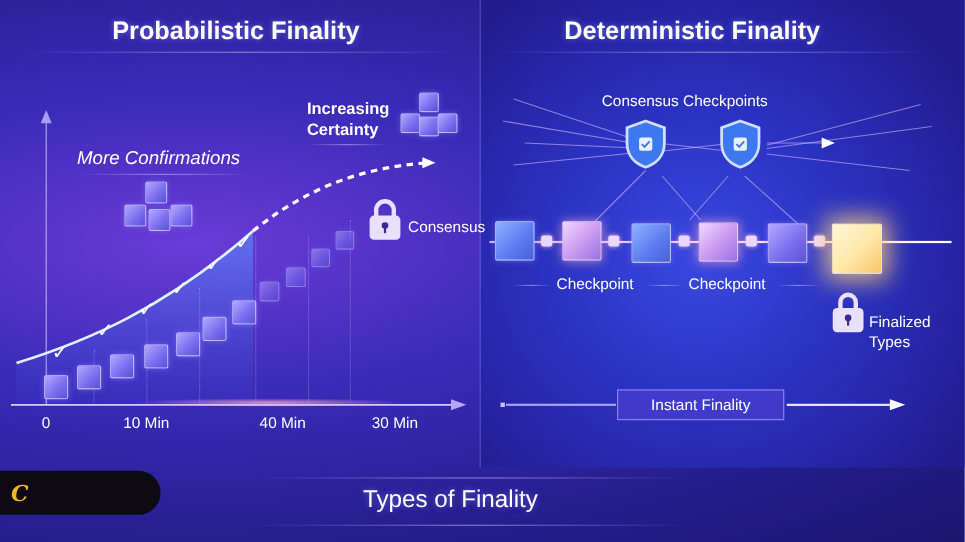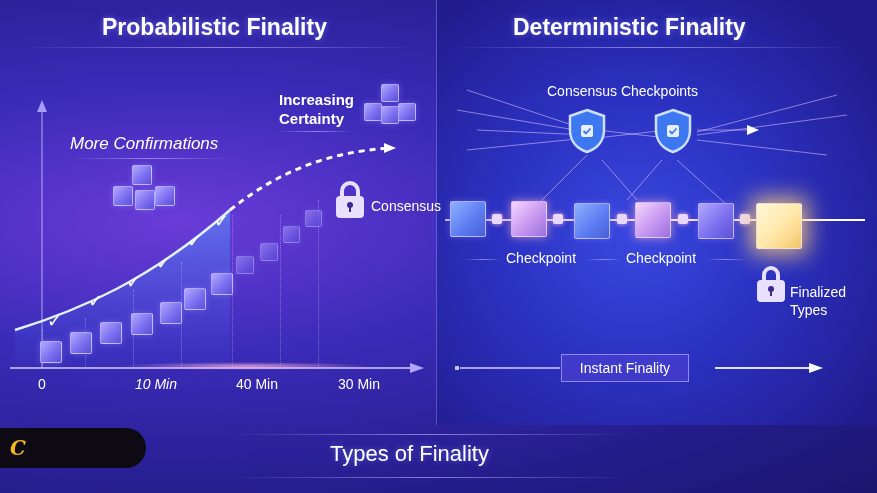--- a/index.html
+++ b/index.html
@@ -37,21 +37,21 @@
   .shield { position: absolute; }
   .axis-tick { position: absolute; font-size: 14px; color: #fff; }
   .vline { position: absolute; width: 1px; border-left: 1px dotted rgba(230,220,255,0.35); }
   .logo {
     position: absolute; left: 0; top: 428px; width: 146px; height: 40px;
     background: #0d0a14; border-radius: 0 20px 20px 0;
     display: flex; align-items: center; padding-left: 10px; gap: 4px;
     color: #f5b820; font-weight: 700; font-size: 17px;
   }
   .instant-box {
-    position: absolute; left: 561px; top: 354px; width: 128px; height: 28px;
+    position: absolute; left: 561px; top: 354px; width: 152px; height: 28px;
     border: 1px solid rgba(180,170,255,0.7); background: rgba(90,70,220,0.45);
     display: flex; align-items: center; justify-content: center; font-size: 14px;
   }
 </style>
 </head>
 <body>
 
 <div class="right-bg"></div>
 <div class="divider-v"></div>
 
@@ -134,21 +134,21 @@
     <rect x="15" y="26" width="2" height="6" fill="#3a2a90"></rect>
   </svg>
   <div class="lbl" style="left:371px;top:198px;">Consensus</div>
 
   <svg style="position:absolute;left:10px;top:360px;" width="415" height="14">
     <line x1="0" y1="8" x2="405" y2="8" stroke="#d7ccff" stroke-width="1.5"></line>
     <polygon points="400,3 414,8 400,13" fill="#b6a5ff"></polygon>
   </svg>
   <div style="position:absolute;left:120px;top:362px;width:250px;height:8px;background:radial-gradient(ellipse, rgba(255,180,220,0.75), transparent 70%);"></div>
   <div class="axis-tick" style="left:38px;top:376px;">0</div>
-  <div class="axis-tick" style="left:135px;top:376px;font-style:italic;">10 Min</div>
+  <div class="axis-tick" style="left:112px;top:376px;">10 Min</div>
   <div class="axis-tick" style="left:236px;top:376px;">40 Min</div>
   <div class="axis-tick" style="left:338px;top:376px;">30 Min</div>
 </div>
 
 <div>
   <div class="title" style="left:513px;top:14px;">Deterministic Finality</div>
   <div class="hline" style="left:450px;top:47px;width:400px;"></div>
 
   <div class="lbl" style="left:547px;top:83px;">Consensus Checkpoints</div>
 

